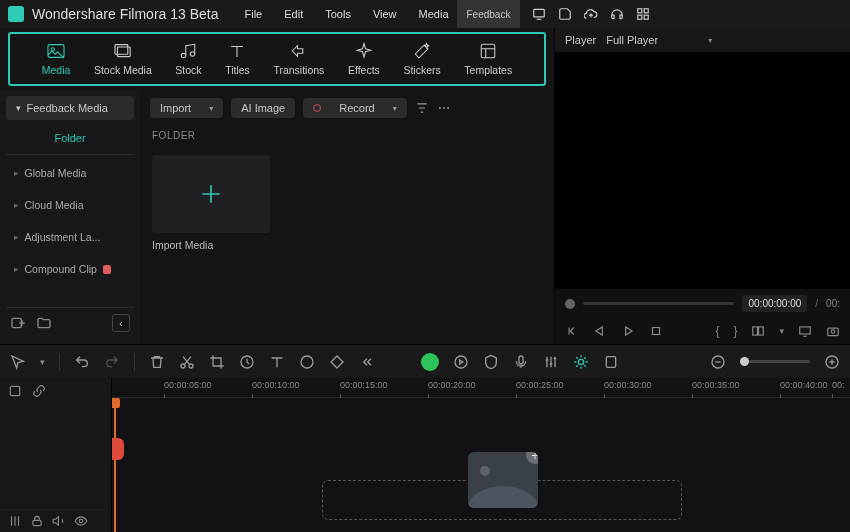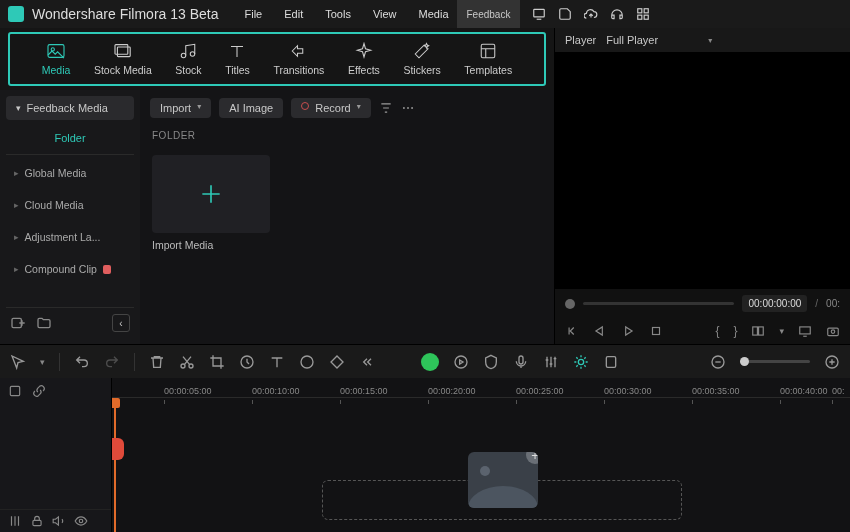--- a/index.html
+++ b/index.html
@@ -40,21 +40,21 @@
 .sb-item { display: flex; align-items: center; gap: 6px; padding: 8px 8px; font-size: 10.5px; color: #aaa; cursor: pointer; }
 .sb-item .chev { color: #666; font-size: 9px; }
 .badge { background: #e05e5e; color: #fff; font-size: 8px; padding: 0 3px; border-radius: 2px; }
 .sidebar-bottom { margin-top: auto; display: flex; align-items: center; gap: 10px; padding: 6px 4px; border-top: 1px solid #2a2a2a; }
 .sb-btn { width: 16px; height: 16px; color: #888; cursor: pointer; }
 .sb-right-chev { margin-left: auto; border: 1px solid #444; border-radius: 3px; width: 18px; height: 18px; display:flex;align-items:center;justify-content:center; font-size:10px; }
 
 
 .content { flex: 1; background: #141416; display: flex; flex-direction: column; }
 .content-toolbar { display: flex; align-items: center; gap: 8px; padding: 8px 10px; }
-.pill { background: #2b2b2e; border-radius: 4px; padding: 4px 10px; font-size: 11px; display: flex; gap: 6px; cursor: pointer; }
+.pill { background: #2b2b2e; border-radius: 4px; padding: 4px 10px; font-size: 11px; display: flex; align-items: center; gap: 18px; cursor: pointer; }
 .pill .dd { font-size: 8px; color: #999; }
 .pill .rec-dot { width: 8px; height: 8px; border: 1.5px solid #c84d4d; border-radius: 50%; }
 .search-wrap { flex: 1; display: flex; align-items: center; gap: 6px; color: #777; }
 .search-wrap input { background: transparent; border: none; outline: none; color: #aaa; font-size: 11px; flex: 1; }
 .tb-icon { width: 14px; height: 14px; color: #999; cursor: pointer; }
 
 .folder-label { font-size: 10px; color: #888; padding: 4px 12px; letter-spacing: .5px; }
 .media-grid { padding: 10px 12px; }
 .import-tile { width: 118px; height: 78px; background: #202024; border-radius: 4px; display: flex; align-items: center; justify-content: center; cursor: pointer; }
 .import-tile svg { stroke: #2ec9b7; }
@@ -84,21 +84,21 @@
 
 
 .timeline { flex: 1; background: #121214; display: flex; height: 154px; }
 .tl-left { width: 112px; background: #17171a; border-right: 1px solid #000; display: flex; flex-direction: column; }
 .tl-left-top { display:flex; gap:10px; padding:6px 8px; }
 .tl-left-top .i { width:14px; height:14px; color:#888; }
 .tl-track-ctl { display:flex; align-items:center; gap:8px; padding:4px 8px; border-top:1px solid #222; }
 .tl-track-ctl .i { width:14px; height:14px; color:#888; }
 .tl-body { flex: 1; position: relative; overflow: hidden; }
 .ruler { height: 20px; border-bottom: 1px solid #2a2a2a; position: relative; display:flex; }
-.ruler .tick { position: absolute; top: 8px; font-size: 9px; color: #888; }
+.ruler .tick { position: absolute; top: 2px; font-size: 9px; color: #888; }
 .ruler .tick::after { content:""; position:absolute; left:0; top:14px; width:1px; height:4px; background:#555; }
 .playhead { position:absolute; left:2px; top:0; bottom:0; width:2px; background:#e06a2a; }
 .playhead::before { content:""; position:absolute; left:-4px; top:0; width:10px; height:10px; background:#e06a2a; border-radius:2px; }
 .tracks-area { position: relative; height: 134px; }
 .playhead-handle { position:absolute; left:0px; top:40px; width:12px; height:22px; background:#e04a3a; border-radius:0 6px 6px 0; }
 .drop-zone { position:absolute; left:210px; top:82px; width:360px; height:40px; border:1.5px dashed #555; border-radius:6px; }
 .media-thumb { position:absolute; left:356px; top:54px; width:70px; height:56px; background:#3a4048; border-radius:6px; overflow:hidden; }
 .media-thumb .sun { position:absolute; left:12px; top:14px; width:10px; height:10px; background:#5b636e; border-radius:50%; }
 .media-thumb .hill { position:absolute; left:0; bottom:0; width:100%; height:22px; background:#4c5560; border-radius:50% 50% 0 0 / 100% 100% 0 0; }
 .media-thumb .plus { position:absolute; right:-6px; top:-6px; width:18px; height:18px; background:#6a6f76; border-radius:50%; color:#ddd; display:flex; align-items:center; justify-content:center; font-size:13px; line-height:1; }

